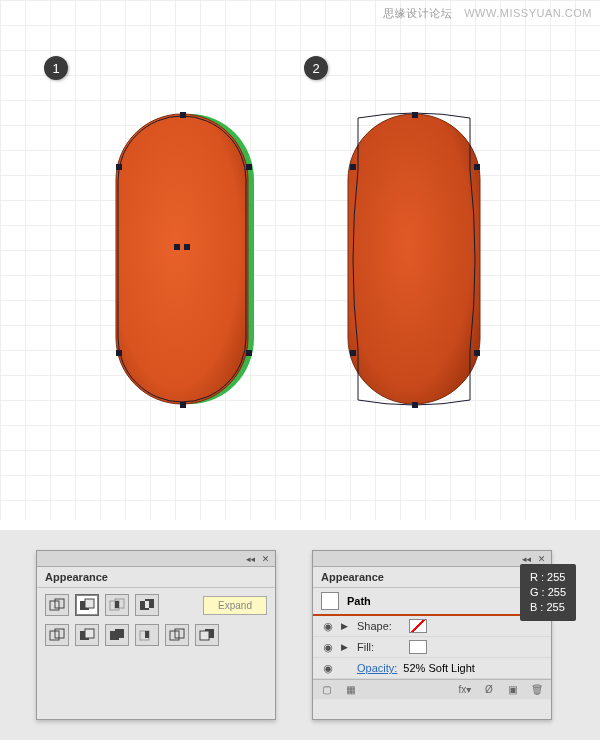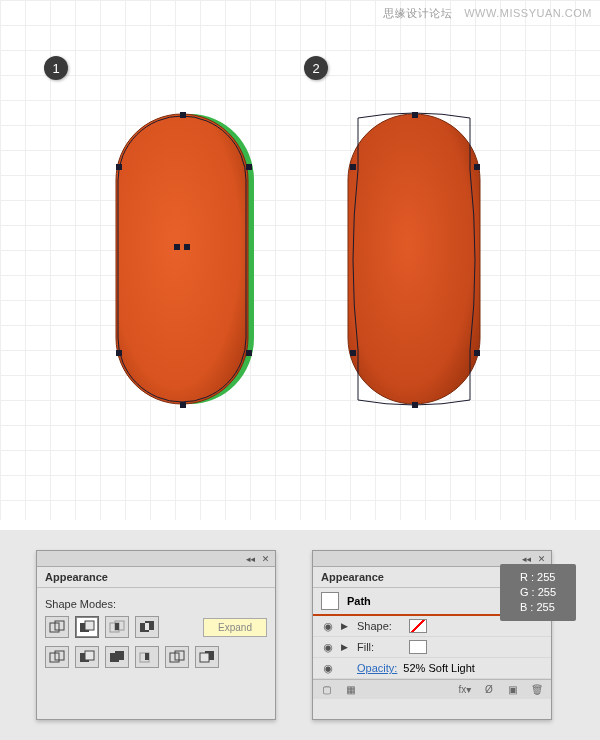--- a/index.html
+++ b/index.html
@@ -29,21 +29,21 @@
 .app-header-row{display:flex;align-items:center;padding:4px 8px;border-bottom:2px solid #c2410c}
 .app-thumb{width:18px;height:18px;border:1px solid #888;background:#fff;margin-right:8px}
 .app-row{display:flex;align-items:center;padding:3px 8px;border-bottom:1px solid #d8d8d8;gap:6px}
 .eye{width:14px;height:14px;display:flex;align-items:center;justify-content:center;color:#555}
 .tri{width:10px;color:#444;font-size:9px}
 .app-label{flex:0 0 46px;color:#333}
 .app-link{color:#2a6abf;text-decoration:underline;cursor:pointer}
 .swatch{width:18px;height:14px;border:1px solid #888}
 .sw-stroke{background:linear-gradient(135deg,#fff 45%,red 45%,red 55%,#fff 55%)}
 .sw-fill{background:#fff}
-.rgb-box{position:absolute;right:24px;top:564px;background:#737373;color:#fff;padding:6px 20px;font-family:monospace;font-size:13px;line-height:1.35;border-radius:2px;z-index:5}
+.rgb-box{position:absolute;right:24px;top:564px;background:#404040;color:#fff;padding:6px 10px;font-family:monospace;font-size:13px;line-height:1.35;border-radius:2px;z-index:5}
 .rgb-box div{white-space:pre}
 .panel-footer{height:20px;background:#dcdcdc;border-top:1px solid #b8b8b8;display:flex;align-items:center;padding:0 6px;gap:8px}
 .foot-icn{width:16px;height:14px;color:#666;display:flex;align-items:center;justify-content:center;font-size:10px}
 .foot-spacer{flex:1}
 </style>
 </head>
 <body>
 
 <div class="watermark">
   <span class="cn">思缘设计论坛</span><span>WWW.MISSYUAN.COM</span>
@@ -99,21 +99,20 @@
 
 <div class="panels">
 
   <div class="panel" style="max-width:240px">
     <div class="panel-tabs">
       <div class="tab-icn">◂◂</div>
       <div class="tab-icn">✕</div>
     </div>
     <div class="panel-title">Appearance</div>
     <div class="panel-body">
-      <div class="section-label">Shape Modes:</div>
       <div class="icon-row">
         <div class="mode-btn">
             <svg width="16" height="14">
               <rect x="1" y="3" width="9" height="9" fill="none" stroke="#444"></rect>
               <rect x="6" y="1" width="9" height="9" fill="none" stroke="#444"></rect>
             </svg>
           </div>
         <div class="mode-btn sel">
             <svg width="16" height="14">
               <rect x="1" y="3" width="9" height="9" fill="#444"></rect>

